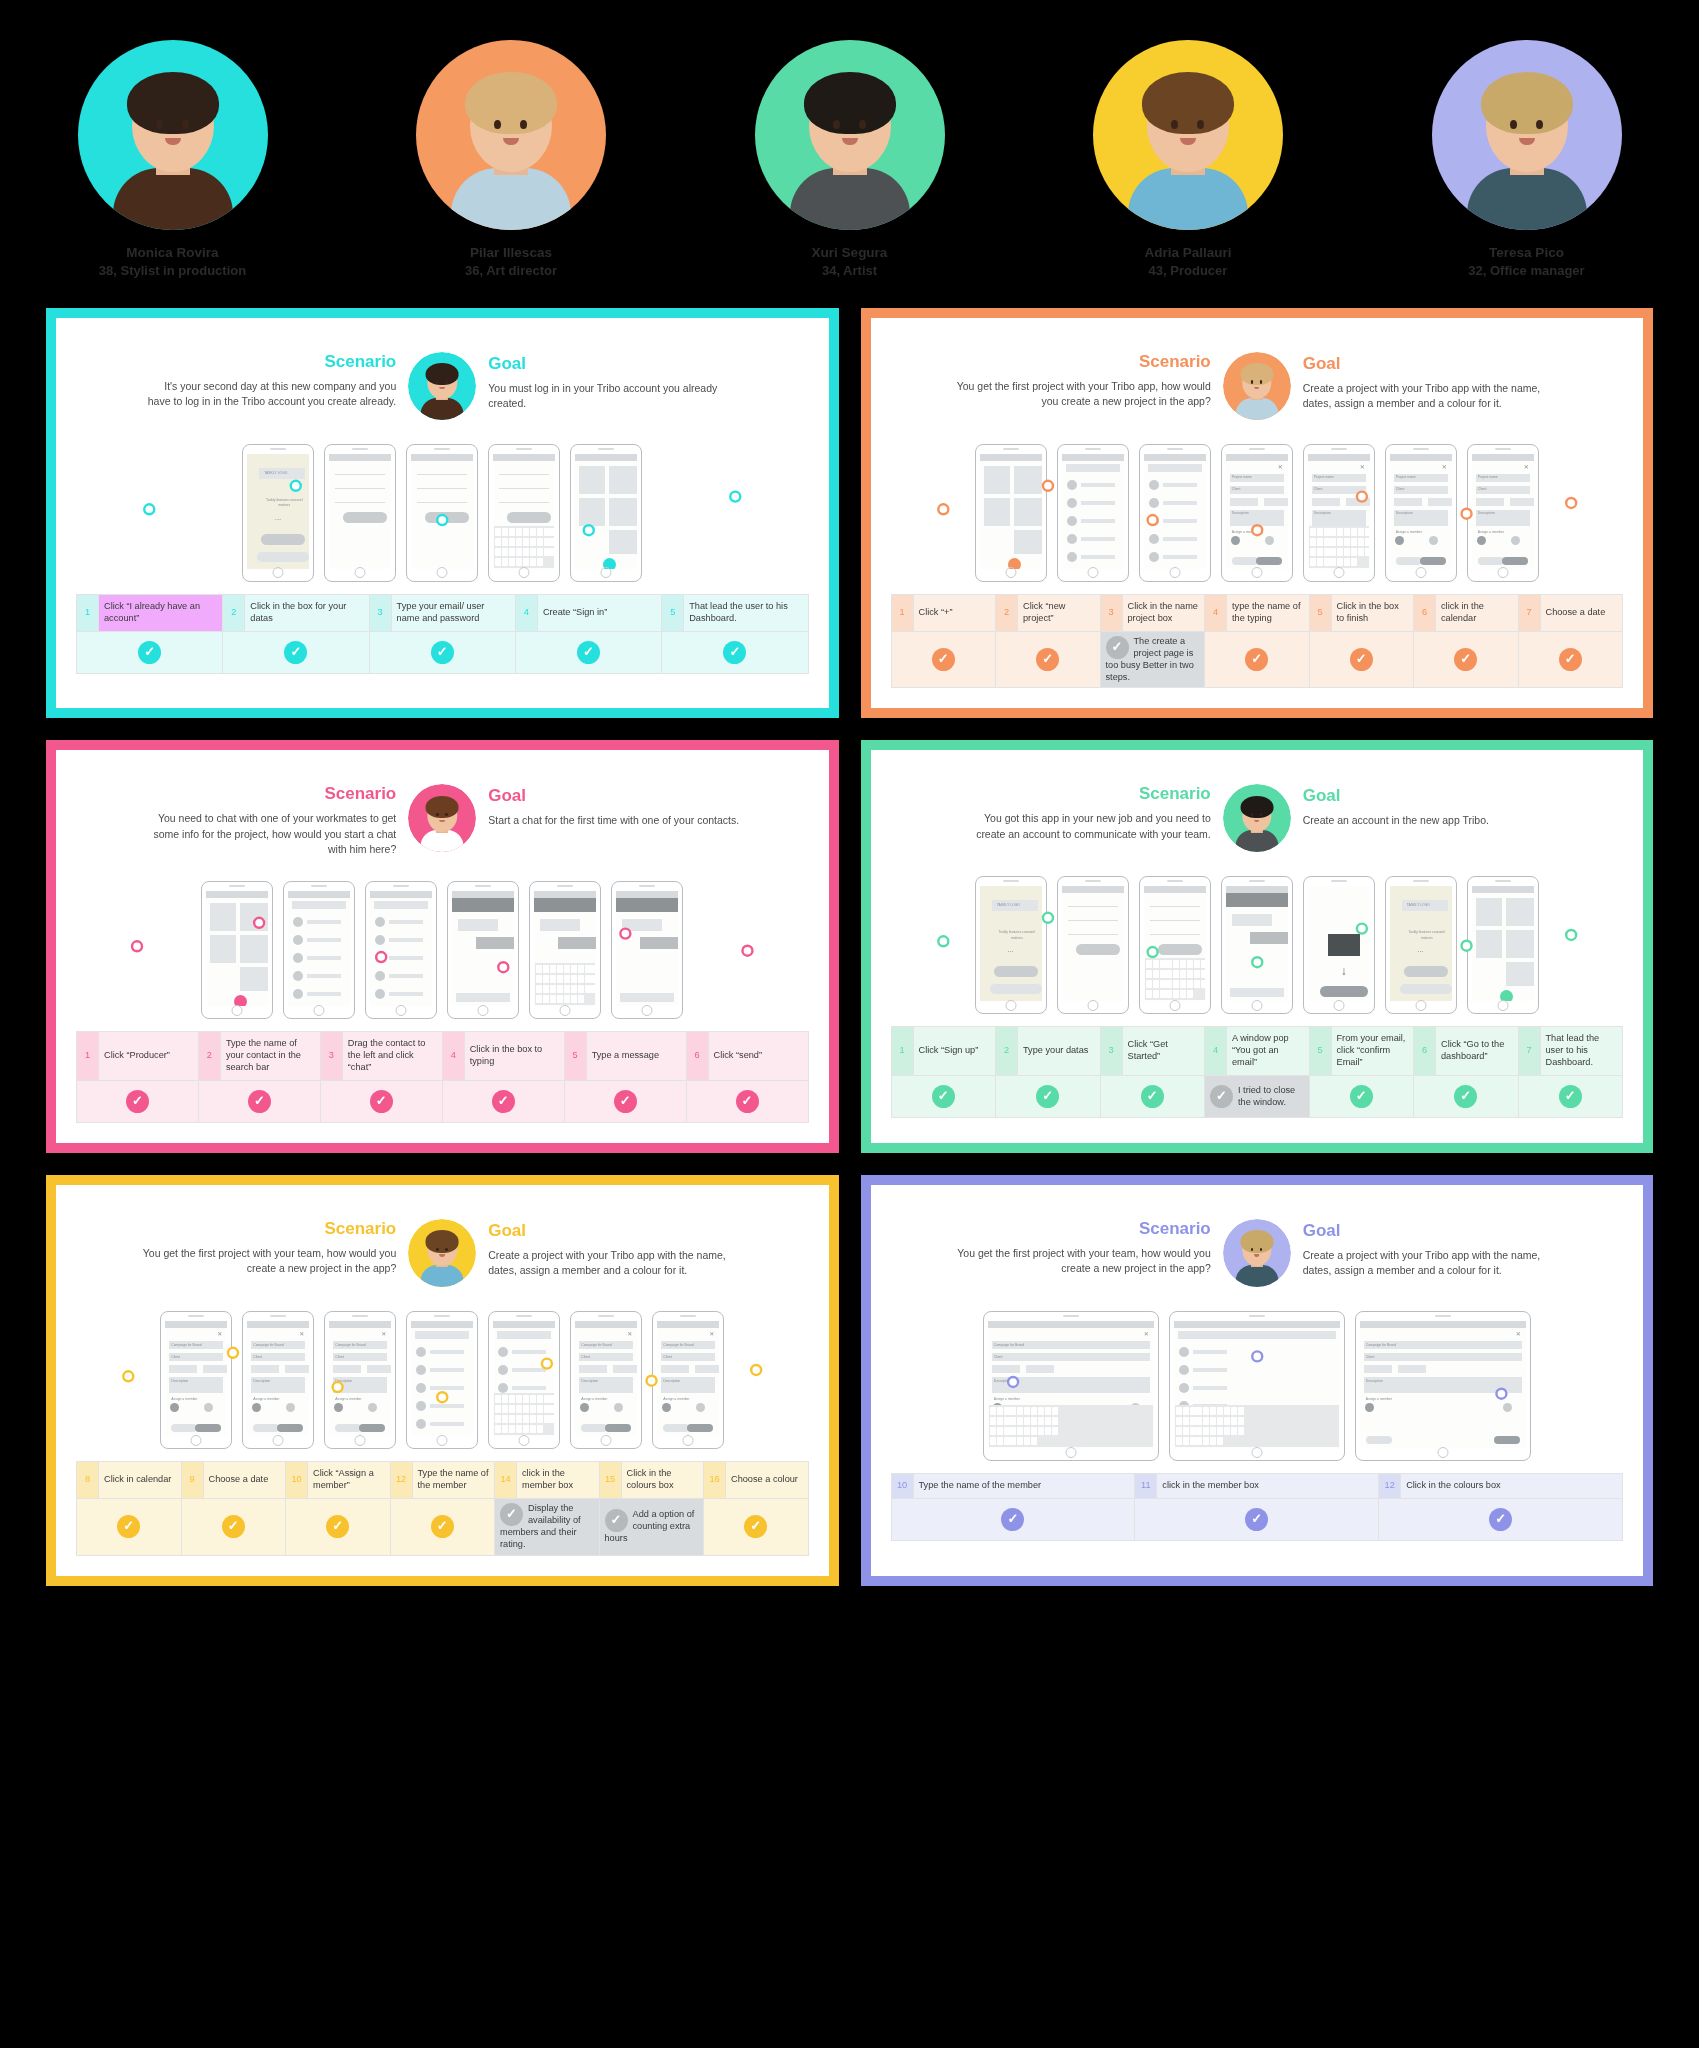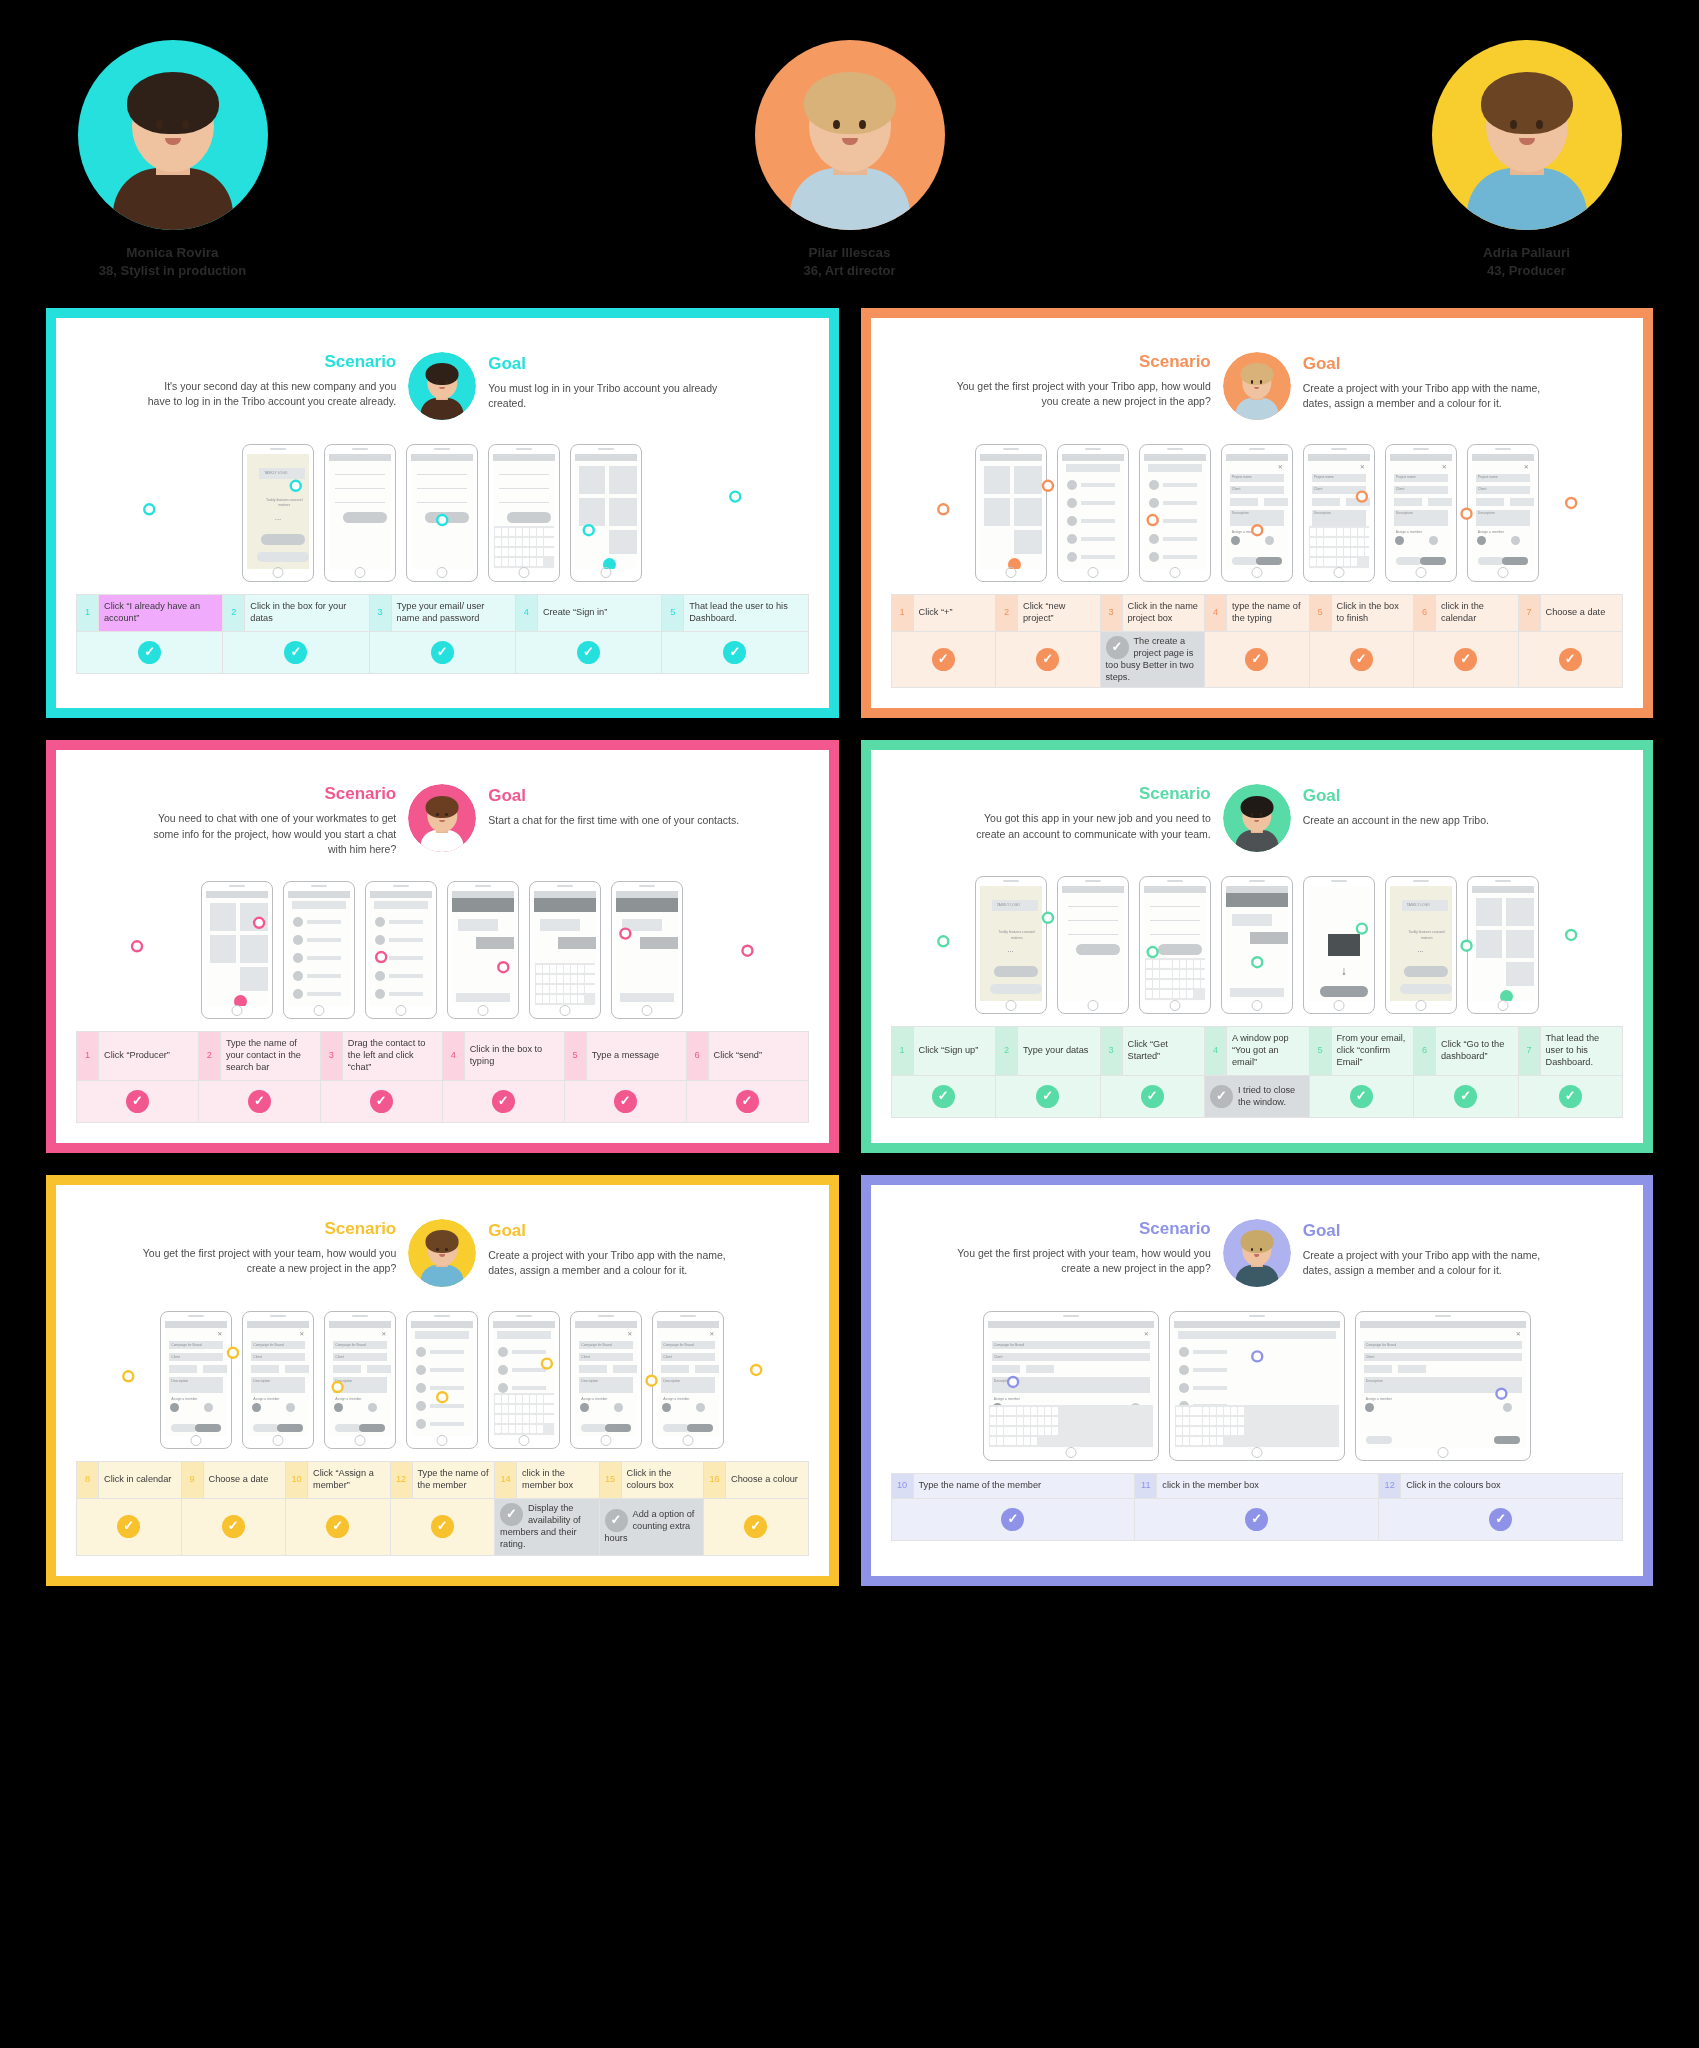--- a/index.html
+++ b/index.html
@@ -98,31 +98,57 @@
     <div class="av-head" style="width:82.00px;height:92.00px;top:40.00px"></div>
     <div class="av-hair" style="width:92.00px;height:62.00px;top:32.00px;background:#d9b27a"></div>
     <div class="av-eye" style="width:7.00px;height:9.00px;top:80.00px;left:78.00px"></div>
     <div class="av-eye" style="width:7.00px;height:9.00px;top:80.00px;left:104.00px"></div>
     <div class="av-mouth" style="width:16.00px;height:7.00px;top:98.00px"></div>
   </div>
     <div class="p-name">Pilar Illescas</div>
     <div class="p-role">36, Art director</div>
   </div>
   <div class="persona">
+    <div class="avatar" style="width:190.00px;height:190.00px;background:#58DBA6">
+    <div class="av-body" style="width:120.00px;height:62.00px;background:#4d5154;border-radius:46.00px 46.00px 0 0"></div>
+    <div class="av-neck" style="width:34.00px;height:40.00px;bottom:55.00px"></div>
+    <div class="av-head" style="width:82.00px;height:92.00px;top:40.00px"></div>
+    <div class="av-hair" style="width:92.00px;height:62.00px;top:32.00px;background:#1f1a16"></div>
+    <div class="av-eye" style="width:7.00px;height:9.00px;top:80.00px;left:78.00px"></div>
+    <div class="av-eye" style="width:7.00px;height:9.00px;top:80.00px;left:104.00px"></div>
+    <div class="av-mouth" style="width:16.00px;height:7.00px;top:98.00px"></div>
+  </div>
+    <div class="p-name">Xuri Segura</div>
+    <div class="p-role">34, Artist</div>
+  </div>
+  <div class="persona">
     <div class="avatar" style="width:190.00px;height:190.00px;background:#F7CE2E">
     <div class="av-body" style="width:120.00px;height:62.00px;background:#6fb6d4;border-radius:46.00px 46.00px 0 0"></div>
     <div class="av-neck" style="width:34.00px;height:40.00px;bottom:55.00px"></div>
     <div class="av-head" style="width:82.00px;height:92.00px;top:40.00px"></div>
     <div class="av-hair" style="width:92.00px;height:62.00px;top:32.00px;background:#6b4423"></div>
     <div class="av-eye" style="width:7.00px;height:9.00px;top:80.00px;left:78.00px"></div>
     <div class="av-eye" style="width:7.00px;height:9.00px;top:80.00px;left:104.00px"></div>
     <div class="av-mouth" style="width:16.00px;height:7.00px;top:98.00px"></div>
   </div>
     <div class="p-name">Adria Pallauri</div>
     <div class="p-role">43, Producer</div>
+  </div>
+  <div class="persona">
+    <div class="avatar" style="width:190.00px;height:190.00px;background:#AEB3F0">
+    <div class="av-body" style="width:120.00px;height:62.00px;background:#3c5a66;border-radius:46.00px 46.00px 0 0"></div>
+    <div class="av-neck" style="width:34.00px;height:40.00px;bottom:55.00px"></div>
+    <div class="av-head" style="width:82.00px;height:92.00px;top:40.00px"></div>
+    <div class="av-hair" style="width:92.00px;height:62.00px;top:32.00px;background:#c9a96a"></div>
+    <div class="av-eye" style="width:7.00px;height:9.00px;top:80.00px;left:78.00px"></div>
+    <div class="av-eye" style="width:7.00px;height:9.00px;top:80.00px;left:104.00px"></div>
+    <div class="av-mouth" style="width:16.00px;height:7.00px;top:98.00px"></div>
+  </div>
+    <div class="p-name">Teresa Pico</div>
+    <div class="p-role">32, Office manager</div>
   </div>
   </div>
 
 <div class="grid" id="grid">
   <div class="card" style="border-color:#25E0DC">
     <div class="card-head">
       <div class="head-col left">
         <div class="sec-title" style="color:#25E0DC">Scenario</div>
         <div class="sec-text">It's your second day at this new company and you have to log in in the Tribo account you create already.</div>
       </div>

